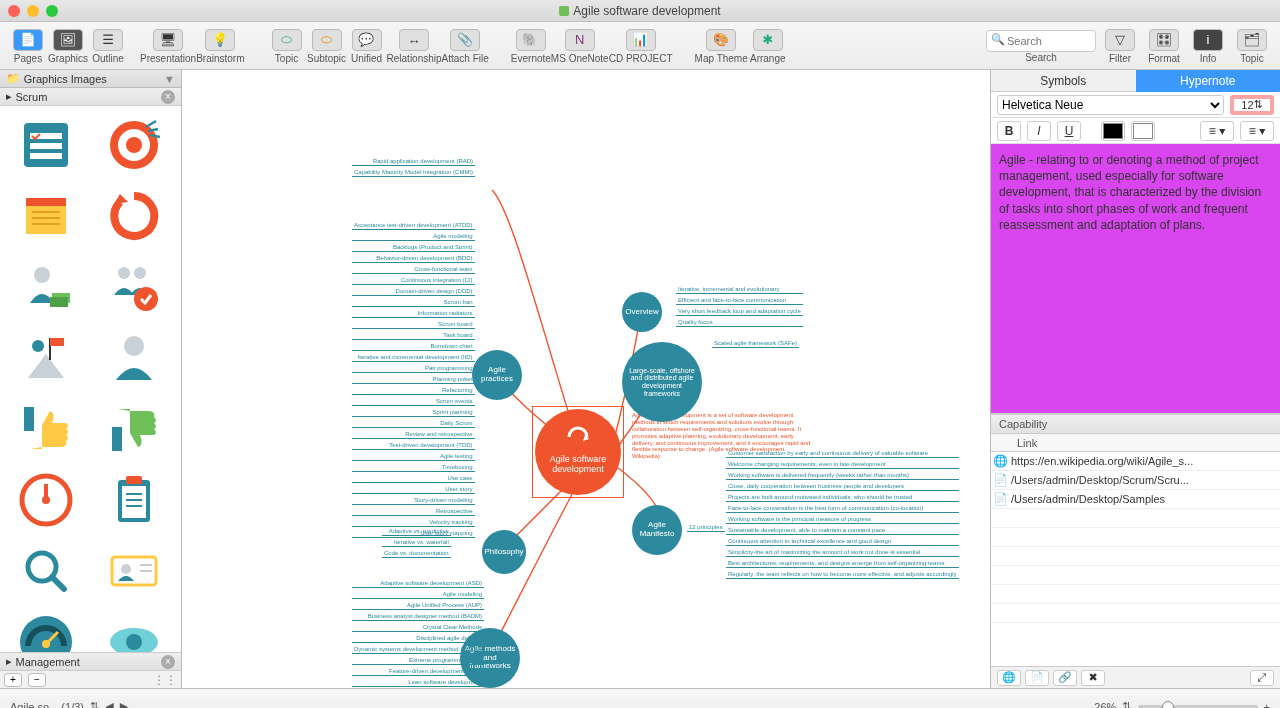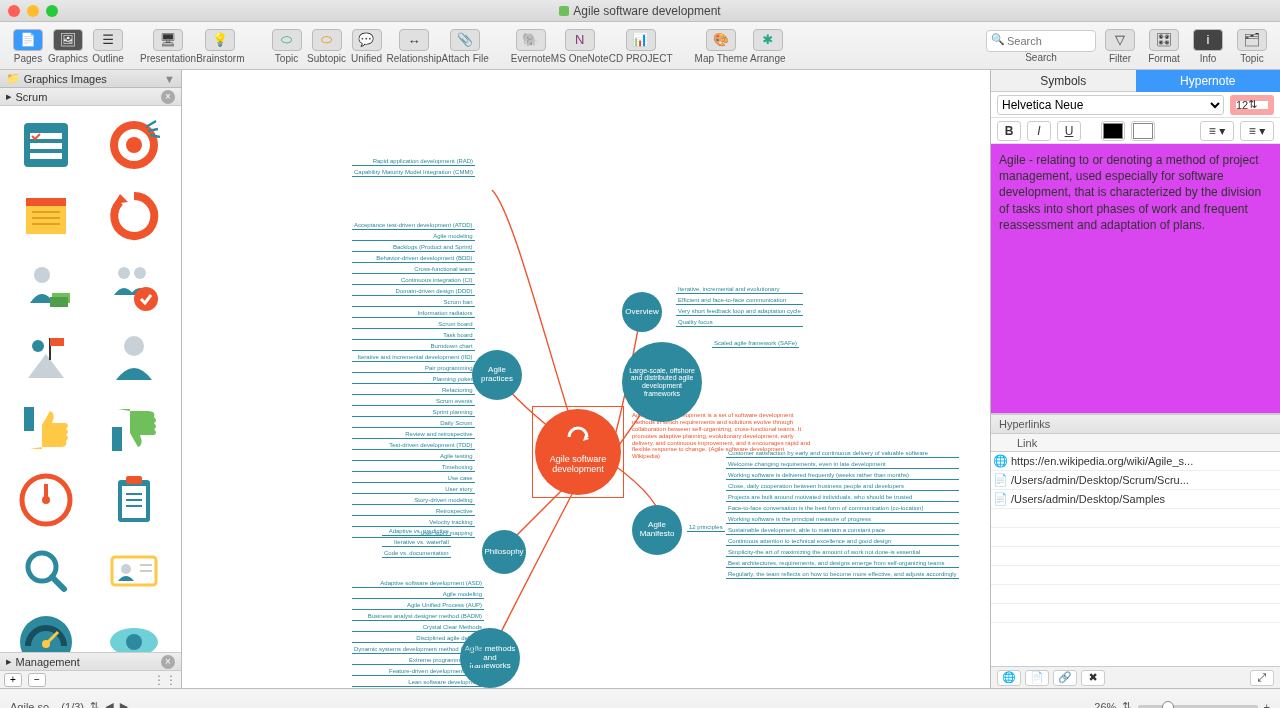--- a/index.html
+++ b/index.html
@@ -43,21 +43,21 @@
 .leaf{position:absolute;font-size:6px;color:#2d8a9e;white-space:nowrap;border-bottom:1px solid #2d8a9e;padding:0 2px 1px;}
 .ann{position:absolute;font-size:6px;color:#f0542c;width:180px;line-height:1.15;}
 
 .rightpanel{width:290px;border-left:1px solid #bbb;display:flex;flex-direction:column;background:#f4f4f4;}
 .tabs{height:22px;display:flex;}
 .tab{flex:1;display:flex;align-items:center;justify-content:center;font-size:12px;background:#f0f0f0;border-bottom:1px solid #ccc;cursor:pointer;}
 .tab.active{background:#3b99fc;color:#fff;border-bottom:1px solid #3b99fc;}
 .notes-hdr{height:20px;background:linear-gradient(#eee,#e2e2e2);border-bottom:1px solid #ccc;padding:0 8px;display:flex;align-items:center;font-size:11px;color:#555;}
 .fontrow{height:26px;display:flex;align-items:center;padding:0 6px;gap:6px;border-bottom:1px solid #e0e0e0;background:#fff;}
 .fontrow select{flex:1;height:20px;font-size:12px;border:1px solid #ccc;border-radius:3px;background:#fff;}
-.fontrow .fs{width:44px;height:20px;border:6px solid #fca5a5;border-radius:3px;display:flex;align-items:center;font-size:11px;background:#fff;}
+.fontrow .fs{width:44px;height:20px;border:4px solid #fca5a5;border-radius:3px;display:flex;align-items:center;justify-content:center;font-size:11px;background:#fff;}
 .fmtrow{height:26px;display:flex;align-items:center;padding:0 6px;gap:6px;border-bottom:1px solid #e0e0e0;background:#fff;}
 .fmtbtn{width:24px;height:20px;border:1px solid #ccc;border-radius:3px;display:flex;align-items:center;justify-content:center;cursor:pointer;font-size:12px;background:#fff;}
 .colorsw{width:20px;height:16px;border:1px solid #888;}
 .notes-ta{flex:0 0 270px;padding:8px;font-size:12px;line-height:1.35;background:#d946ef;overflow:auto;border-bottom:1px solid #ccc;}
 .hyper-hdr{height:20px;background:linear-gradient(#eee,#e2e2e2);border-bottom:1px solid #ccc;border-top:1px solid #ccc;padding:0 8px;display:flex;align-items:center;font-size:11px;color:#555;}
 .hypertbl{flex:1;background:#fff;overflow:auto;}
 .hyperhead{height:18px;border-bottom:1px solid #ccc;display:flex;align-items:center;padding-left:26px;font-size:11px;color:#555;background:#f6f6f6;}
 .hyperrow{height:19px;display:flex;align-items:center;border-bottom:1px solid #eee;font-size:11px;}
 .hyperrow .hic{width:20px;text-align:center;font-size:12px;}
 .hyperrow .htxt{flex:1;overflow:hidden;text-overflow:ellipsis;white-space:nowrap;padding-right:5px;}
@@ -449,21 +449,21 @@
           <div class="colorsw" style="background:#000"></div>
         </div>
       <div class="fmtbtn">
           <div class="colorsw" style="background:#fff"></div>
         </div>
       <div style="flex:1"></div>
       <div class="fmtbtn" style="width:34px">≡ ▾</div>
       <div class="fmtbtn" style="width:34px">≡ ▾</div>
     </div>
     <div class="notes-ta">Agile - relating to or denoting a method of project management, used especially for software development, that is characterized by the division of tasks into short phases of work and frequent reassessment and adaptation of plans.</div>
-    <div class="hyper-hdr">Hyperlinks</div>
+    <div class="hyper-hdr">Capability</div>
     <div class="hypertbl">
       <div class="hyperhead">Link</div>
       <div id="hyperrows">
           <div class="hyperrow">
             <div class="hic">🌐</div>
             <div class="htxt">https://en.wikipedia.org/wiki/Agile_s...</div>
           </div>
           <div class="hyperrow">
             <div class="hic">📄</div>
             <div class="htxt">/Users/admin/Desktop/Scrum/Scru...</div>

